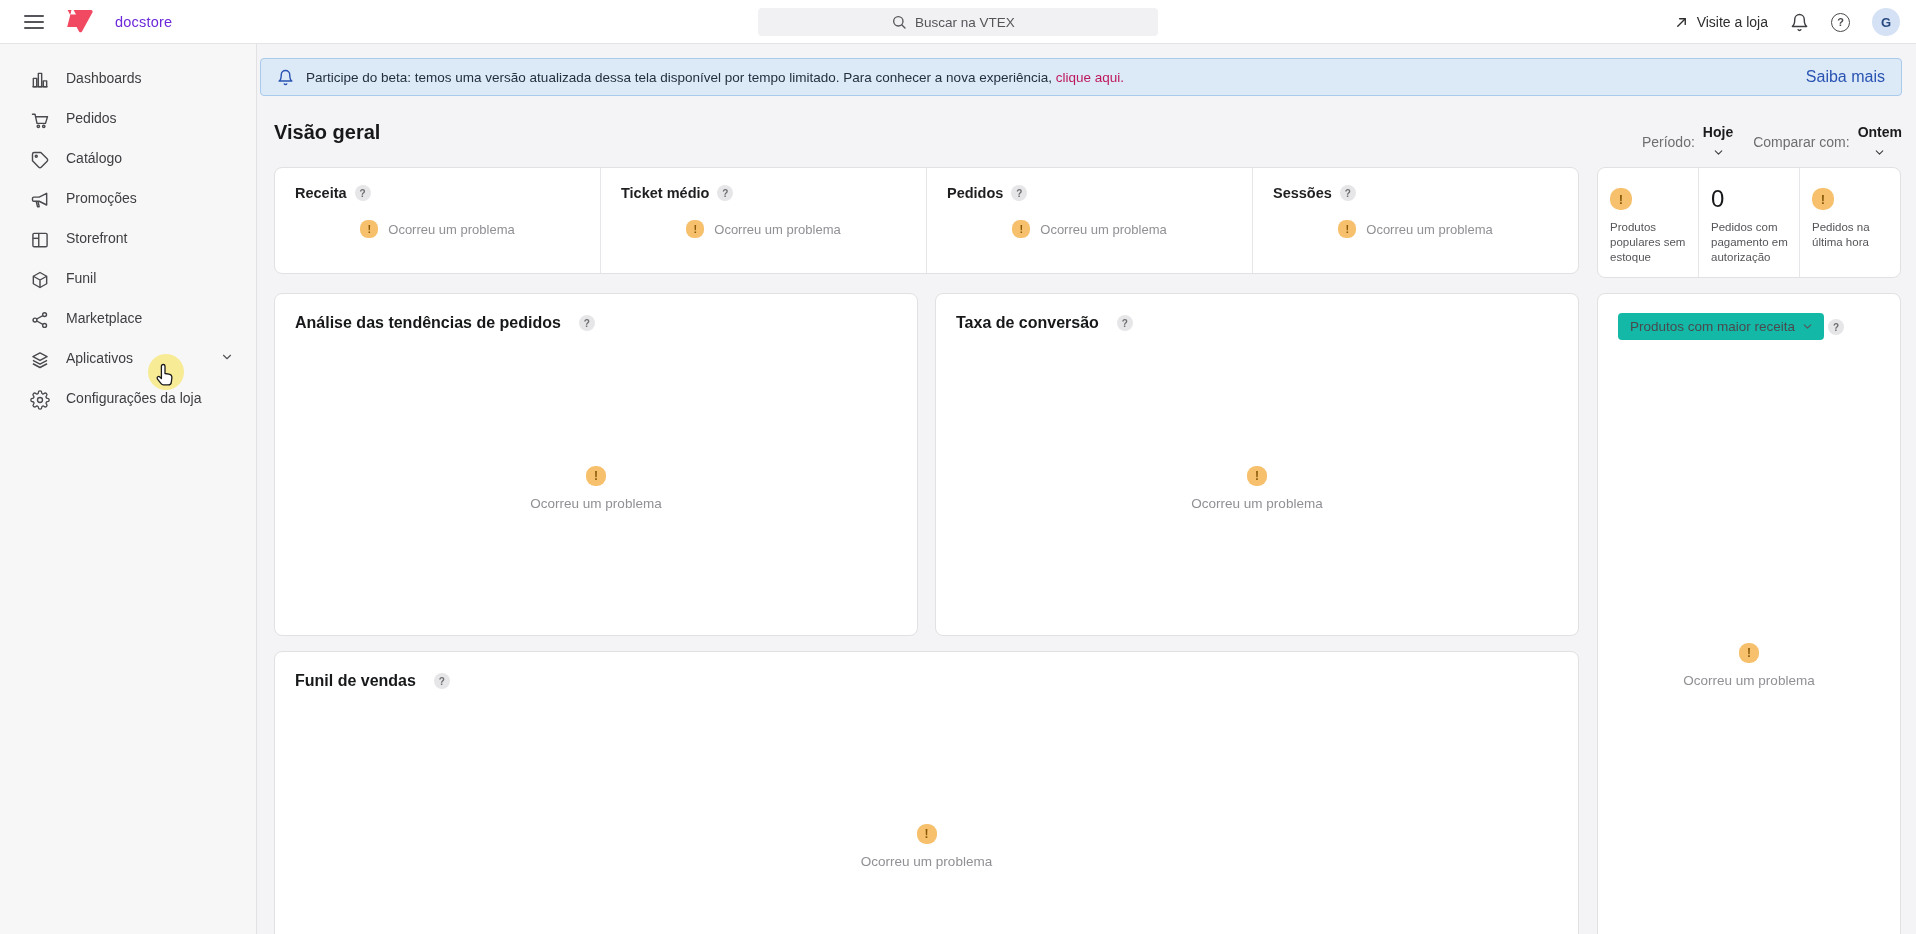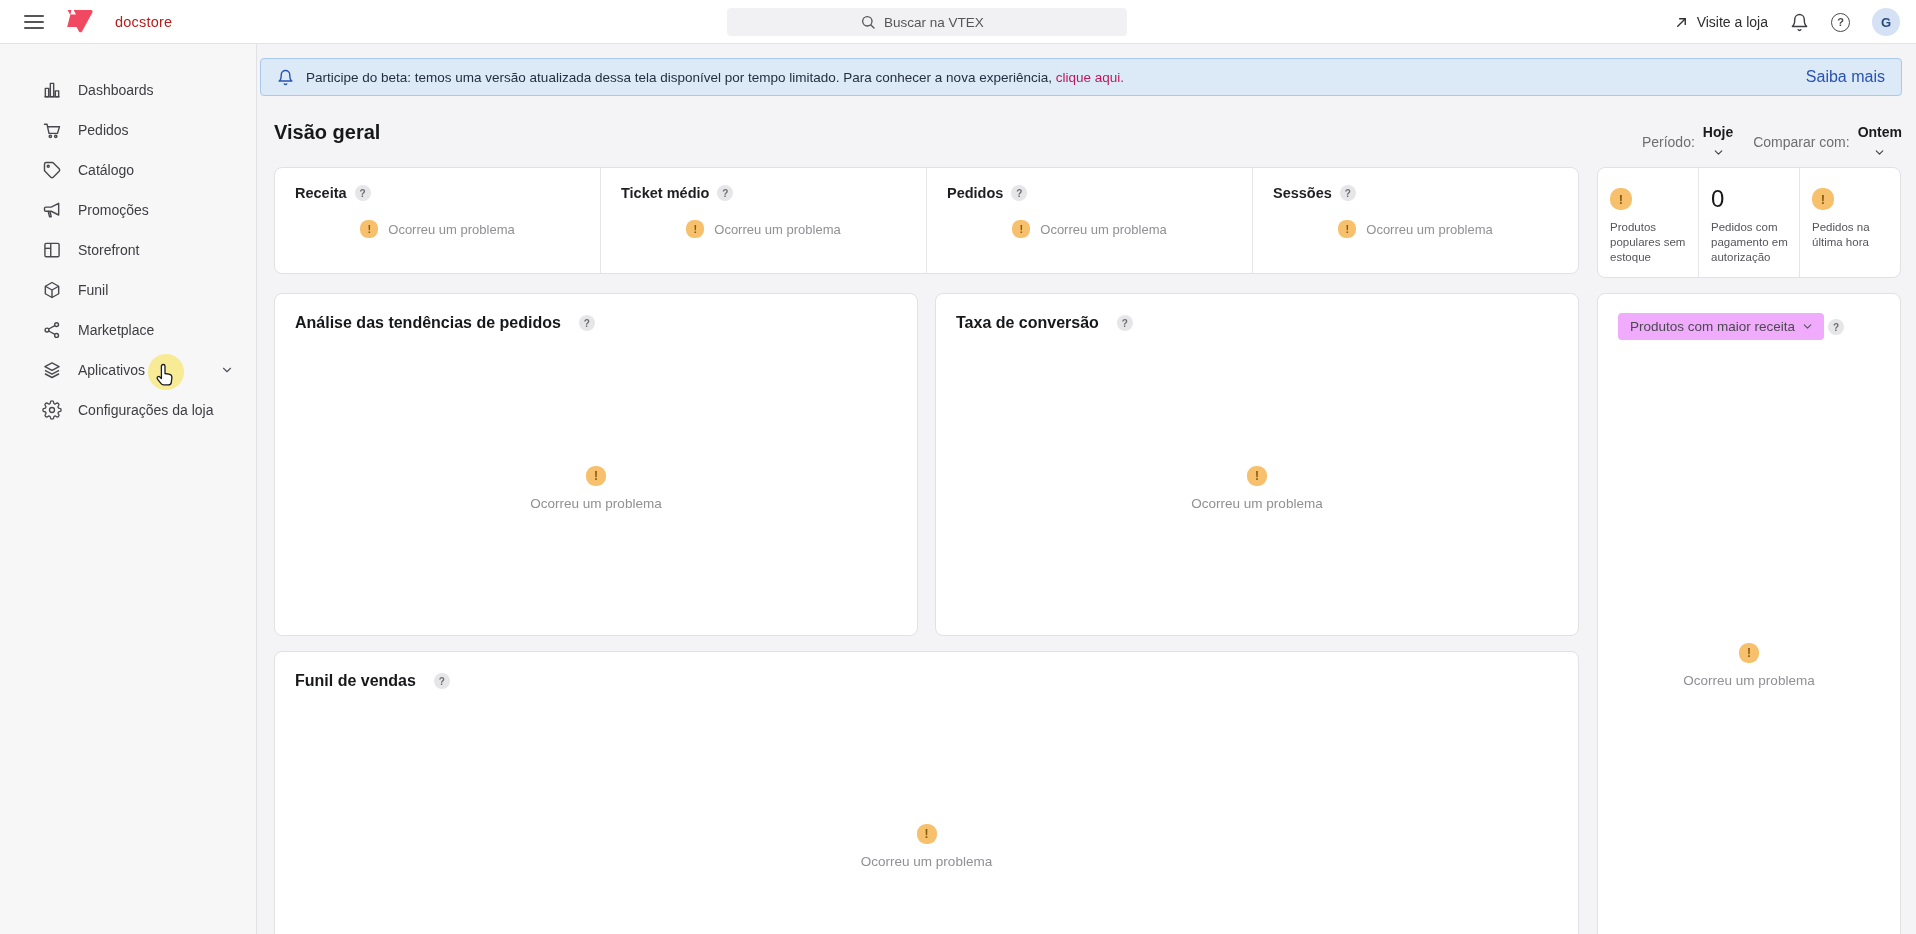--- a/index.html
+++ b/index.html
@@ -12,23 +12,23 @@
 
   
   .topbar {
     position:absolute; left:0; top:0; width:1916px; height:44px;
     background:#ffffff; border-bottom:1px solid #e4e4e6;
     display:flex; align-items:center; z-index:30;
   }
   .hamburger { width:20px; height:14px; margin-left:24px; display:flex; flex-direction:column; justify-content:space-between; cursor:pointer; }
   .hamburger span { display:block; height:2px; background:#55555a; border-radius:1px; }
   .brand-logo { margin-left:22px; display:flex; align-items:center; }
-  .account-name { margin-left:22px; font-size:14.5px; font-weight:500; color:#b91c1c; letter-spacing:.2px; }
+  .account-name { margin-left:22px; font-size:14.5px; font-weight:500; color:#6d28d9; letter-spacing:.2px; }
   .search-box {
-    position:absolute; left:727px; top:8px; width:400px; height:28px;
+    position:absolute; left:758px; top:8px; width:400px; height:28px;
     background:#f1f1f3; border-radius:4px; display:flex; align-items:center; justify-content:center; gap:8px;
   }
   .search-box svg { flex:0 0 auto; }
   .search-input {
     border:none; background:transparent; outline:none; font-family:inherit;
     font-size:13.5px; color:#3c3c40; width:110px;
   }
   .search-input::placeholder { color:#55555a; opacity:1; }
   .topbar-right { position:absolute; right:16px; top:0; height:44px; display:flex; align-items:center; gap:22px; }
   .visit-store { display:flex; align-items:center; gap:8px; font-size:14px; font-weight:500; color:#2e2e31; cursor:pointer; }
@@ -43,22 +43,22 @@
     display:flex; align-items:center; justify-content:center;
     font-size:13px; font-weight:600; color:#27497f; cursor:pointer;
   }
 
   
   .sidebar {
     position:absolute; left:0; top:44px; width:257px; height:890px;
     background:#f7f7f8; border-right:1px solid #e2e2e4; z-index:20; padding-top:26px;
   }
   .side-item {
-    position:relative; height:40px; display:flex; align-items:center;
-    padding-left:22px; cursor:pointer;margin-left:20px;
+    position:relative; height:40px; display:flex; align-items:flex-start;
+    padding-left:30px; cursor:pointer;
   }
   .side-item .s-icon { width:20px; height:20px; flex:0 0 auto; display:flex; }
   .side-item .s-label { margin-left:16px; font-size:14px; font-weight:500; color:#3e3e42; }
   .side-item .s-chevron { margin-left:auto; margin-right:22px; display:flex; }
 
   
   .click-spot {
     position:absolute; left:148px; top:354px; width:36px; height:36px;
     background:rgba(246,233,140,.92); border-radius:50%; z-index:25; pointer-events:none;
   }
@@ -112,21 +112,21 @@
   .chart-card-a { left:274px; top:293px; width:644px; height:343px; }
   .chart-card-b { left:935px; top:293px; width:644px; height:343px; }
   .chart-head { position:absolute; left:20px; top:20px; display:flex; align-items:center; gap:18px; }
   .chart-title { font-size:16px; font-weight:600; color:#17181a; }
   .card-error { position:absolute; left:0; right:0; display:flex; flex-direction:column; align-items:center; gap:10px; }
   .card-error .err-text { font-size:13.5px; }
 
   .side-panel { left:1597px; top:293px; width:304px; height:660px; }
   .dropdown-pill {
     position:absolute; left:20px; top:19px; height:27px; padding:0 10px 0 12px;
-    background:#f0abfc; border-radius:4px; display:flex; align-items:center; gap:6px;
+    background:#14b8a6; border-radius:4px; display:flex; align-items:center; gap:6px;
     font-size:13.5px; color:#4a4a4e; cursor:pointer;
   }
   .side-panel .q-badge { position:absolute; left:230px; top:25px; }
 
   .funnel-card { left:274px; top:651px; width:1305px; height:300px; }
 
   svg { display:block; }
 </style>
 </head>
 <body>

